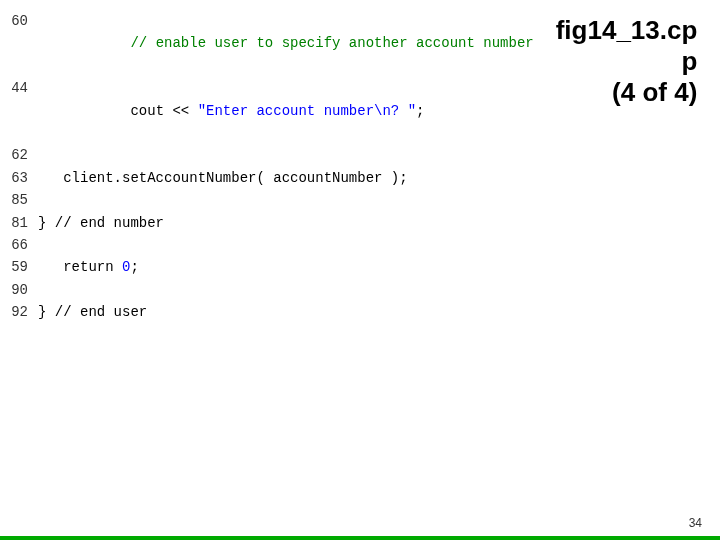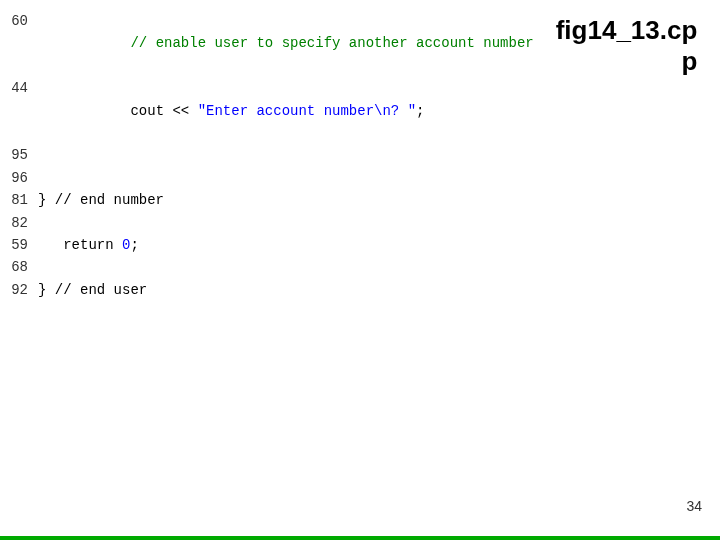--- a/index.html
+++ b/index.html
@@ -79,23 +79,23 @@
       position: absolute;
       bottom: 0;
       left: 0;
       right: 0;
       height: 4px;
       background: #00aa00;
     }
 
     .page-number {
       position: absolute;
-      bottom: 26px;
+      bottom: 10px;
       right: 18px;
-      font-size: 14px;
+      font-size: 12px;
       color: #333333;
     }
   </style>
 </head>
 <body>
 
 <div class="slide-container">
   <div class="code-area">
 
     <div class="code-line">
@@ -106,58 +106,63 @@
     </div>
 
     <div class="code-line">
       <span class="line-number">44</span>
       <span class="line-content">
         <span>   cout &lt;&lt; </span><span class="string">"Enter account number\n? "</span><span>;</span>
       </span>
     </div>
 
     <div class="code-line">
-      <span class="line-number">95</span>
+      <span class="line-number">62</span>
     </div>
 
+    <div class="code-line">
+      <span class="line-number">63</span>
+      <span class="line-content">   client.setAccountNumber( accountNumber );</span>
+    </div>
 
     <div class="code-line">
-      <span class="line-number">96</span>
+      <span class="line-number">85</span>
       <span class="line-content"> </span>
     </div>
 
     <div class="code-line">
       <span class="line-number">81</span>
       <span class="line-content">} // end number</span>
     </div>
 
     <div class="code-line">
-      <span class="line-number">82</span>
+      <span class="line-number">66</span>
       <span class="line-content"> </span>
     </div>
 
     <div class="code-line">
       <span class="line-number">59</span>
       <span class="line-content">   return <span class="number-lit">0</span>;</span>
     </div>
 
     <div class="code-line">
-      <span class="line-number">68</span>
+      <span class="line-number">90</span>
       <span class="line-content"> </span>
     </div>
 
     <div class="code-line">
       <span class="line-number">92</span>
       <span class="line-content">} // end user</span>
     </div>
 
   </div>
 
   <div class="sidebar">
     <div class="fig-label">
       <span>fig14_13.cp</span><br>
       <span>p</span><br>
+      <span>(4 of 4)</span>
     </div>
   </div>
 </div>
 
 <div class="bottom-bar"></div>
 <div class="page-number">34</div>
 
 </body></html>

